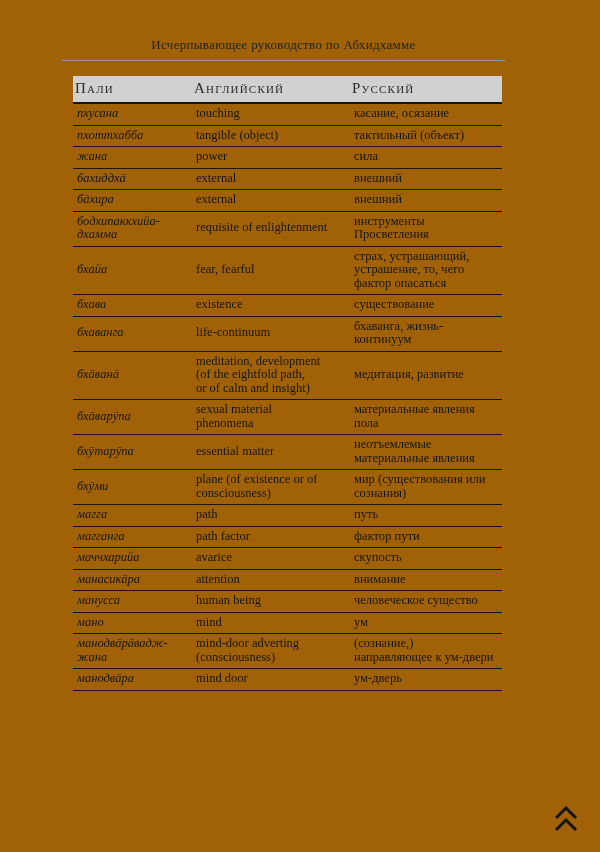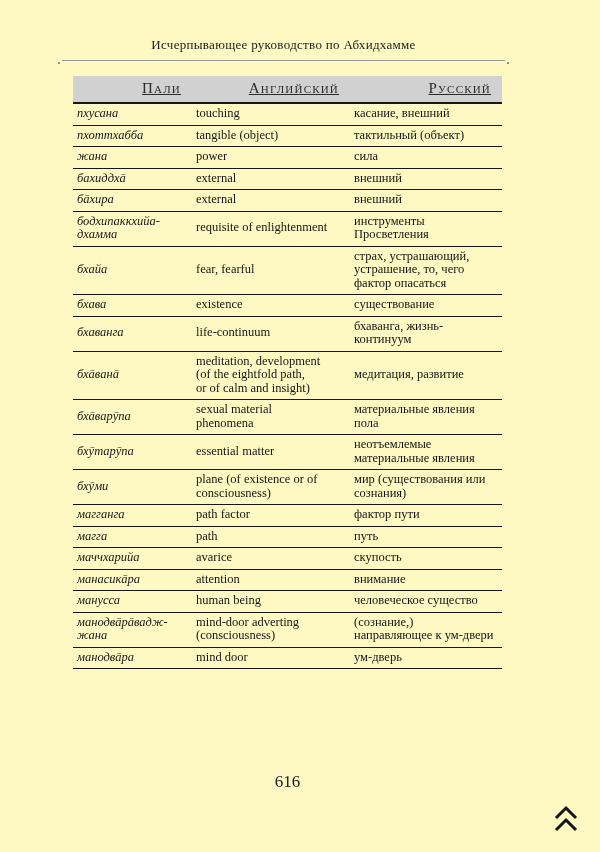--- a/index.html
+++ b/index.html
@@ -5,21 +5,21 @@
   html, body { margin: 0; padding: 0; }
   body {
     background: #e8e8e8;
     font-family: "Liberation Serif", "DejaVu Serif", serif;
     color: #1a1a1a;
   }
   .page {
     position: relative;
     width: 600px;
     height: 852px;
-    background: #fef9c3;
+    background: #a16207;
     overflow: hidden;
   }
   .running-head {
     position: absolute;
     top: 37px;
     left: 62px;
     width: 443px;
     text-align: center;
     font-size: 13px;
     letter-spacing: 0.3px;
@@ -57,24 +57,23 @@
   col.col-english { width: 158px; }
   col.col-russian { width: 152px; }
 
   th {
     background: #d1d1d1;
     font-weight: normal;
     font-variant: small-caps;
     font-size: 15px;
     letter-spacing: 1.2px;
     color: #2b2b2b;
-    text-align: right;
-    padding: 4px 11px 5px;
+    text-align: left;
+    padding: 4px 2px 5px;
     border-bottom: 2px solid #161616;
-    text-decoration: underline;
   }
   td {
     font-size: 12.5px;
     line-height: 1.08;
     padding: 3px 4px 4px;
     vertical-align: middle;
     border-bottom: 1.5px solid #161616;
     white-space: pre-line;
     color: #151515;
   }
@@ -121,21 +120,21 @@
       <tr>
         <th>Пали</th>
         <th>Английский</th>
         <th>Русский</th>
       </tr>
     </thead>
     <tbody>
         <tr>
           <td class="pali">пхусана</td>
           <td>touching</td>
-          <td>касание, внешний</td>
+          <td>касание, осязание</td>
         </tr>
         <tr>
           <td class="pali">пхоттхабба</td>
           <td>tangible (object)</td>
           <td>тактильный (объект)</td>
         </tr>
         <tr>
           <td class="pali">жана</td>
           <td>power</td>
           <td>сила</td>
@@ -196,61 +195,65 @@
 материальные явления</td>
         </tr>
         <tr>
           <td class="pali">бхӯми</td>
           <td>plane (of existence or of
 consciousness)</td>
           <td>мир (существования или
 сознания)</td>
         </tr>
         <tr>
+          <td class="pali">магга</td>
+          <td>path</td>
+          <td>путь</td>
+        </tr>
+        <tr>
           <td class="pali">магганга</td>
           <td>path factor</td>
           <td>фактор пути</td>
         </tr>
         <tr>
-          <td class="pali">магга</td>
-          <td>path</td>
-          <td>путь</td>
-        </tr>
-        <tr>
           <td class="pali">маччхарийа</td>
           <td>avarice</td>
           <td>скупость</td>
         </tr>
         <tr>
           <td class="pali">манасикāра</td>
           <td>attention</td>
           <td>внимание</td>
         </tr>
         <tr>
           <td class="pali">манусса</td>
           <td>human being</td>
           <td>человеческое существо</td>
+        </tr>
+        <tr>
+          <td class="pali">мано</td>
+          <td>mind</td>
+          <td>ум</td>
         </tr>
         <tr>
           <td class="pali">манодвāрāвадж-
 жана</td>
           <td>mind-door adverting
 (consciousness)</td>
           <td>(сознание,)
 направляющее к ум-двери</td>
         </tr>
         <tr>
           <td class="pali">манодвāра</td>
           <td>mind door</td>
           <td>ум-дверь</td>
         </tr>
       </tbody>
   </table>
 
-  <div class="page-number">616</div>
 
   <button class="scroll-top">
     <svg width="28" height="32" viewBox="0 0 28 32" xmlns="http://www.w3.org/2000/svg">
       <path d="M4 14 L14 4 L24 14" fill="none" stroke="#141414" stroke-width="3"></path>
       <path d="M4 26 L14 16 L24 26" fill="none" stroke="#141414" stroke-width="3"></path>
     </svg>
   </button>
 
 </div>
 

